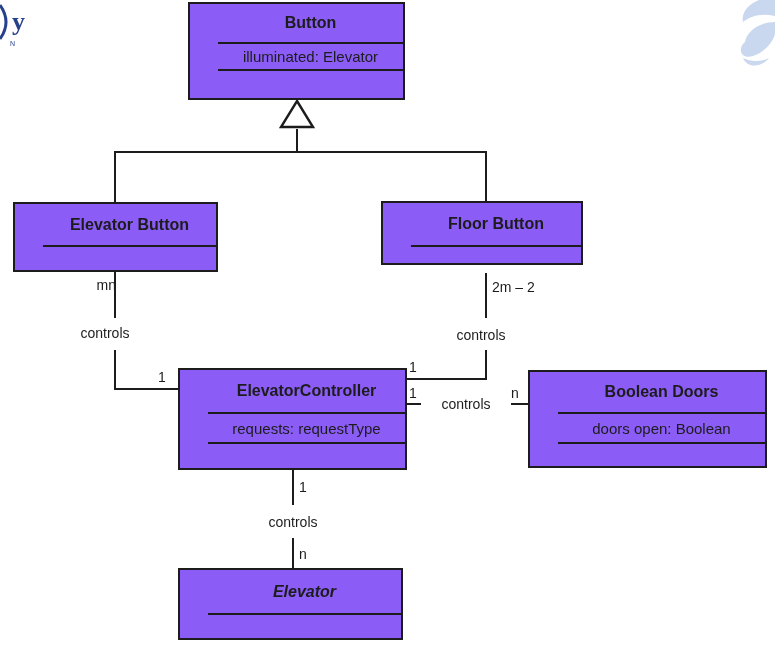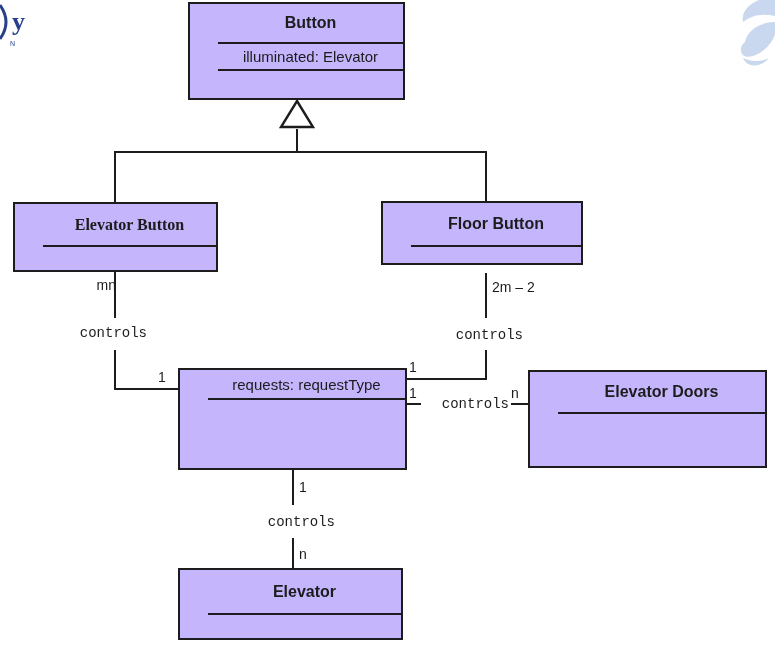--- a/index.html
+++ b/index.html
@@ -8,21 +8,21 @@
     width:775px;height:648px;
     background:#ffffff;
     font-family:"Liberation Sans","DejaVu Sans",sans-serif;
     color:#1c1c1c;
     overflow:hidden;
   }
   .uml-class{
     position:absolute;
     box-sizing:border-box;
     border:2px solid #1c1c1c;
-    background:#c4b5fd;
+    background:#8b5cf6;
     padding-left:28px;
   }
   .uml-title{
     box-sizing:border-box;
     border-bottom:2px solid #1c1c1c;
     display:flex;align-items:center;justify-content:center;
     font-weight:bold;font-size:16px;
   }
   .uml-attr{
     box-sizing:border-box;
@@ -31,21 +31,21 @@
     font-size:15px;
   }
   .uml-ops{box-sizing:border-box;}
   .line{position:absolute;background:#1c1c1c;}
   .lbl{
     position:absolute;
     font-size:14px;line-height:16px;
     white-space:nowrap;
     color:#1c1c1c;
   }
-  .lbl.center{text-align:right;font-family:Liberation Mono, monospace;}
+  .lbl.center{text-align:center;}
   .lbl.right{text-align:right;}
   .lbl.onLine{background:#ffffff;padding:0 2px;}
   .deco{position:absolute;}
 </style>
 </head>
 <body>
 
 <div class="canvas">
 
   <div class="deco" style="left:-4px;top:2px;width:46px;height:48px;">
@@ -63,42 +63,44 @@
       <path d="M8,58 C16,62 26,62 34,58 C26,68 12,68 8,58 Z" fill="#c9d7ef"></path>
     </svg>
   </div>
 
   <div class="uml-class" style="left:188px;top:2px;width:217px;height:98px;">
     <div class="uml-title" style="height:40px;">Button</div>
     <div class="uml-attr" style="height:27px;">illuminated: Elevator</div>
     <div class="uml-ops" style="height:27px;"></div>
   </div>
 
-  <div class="uml-class" style="left:13px;top:202px;width:205px;height:70px;font-family:Liberation Serif, serif;">
+  <div class="uml-class" style="left:13px;top:202px;width:205px;height:70px;">
     <div class="uml-title" style="height:43px;">Elevator Button</div>
     <div class="uml-ops" style="height:23px;"></div>
   </div>
 
   <div class="uml-class" style="left:381px;top:201px;width:202px;height:64px;">
     <div class="uml-title" style="height:44px;">Floor Button</div>
     <div class="uml-ops" style="height:24px;"></div>
   </div>
 
   <div class="uml-class" style="left:178px;top:368px;width:229px;height:102px;">
+    <div class="uml-title" style="height:44px;">ElevatorController</div>
     <div class="uml-attr" style="height:30px;">requests: requestType</div>
     <div class="uml-ops" style="height:24px;"></div>
   </div>
 
   <div class="uml-class" style="left:528px;top:370px;width:239px;height:98px;">
-    <div class="uml-title" style="height:42px;">Elevator Doors</div>
+    <div class="uml-title" style="height:42px;">Boolean Doors</div>
+    <div class="uml-attr" style="height:30px;">doors open: Boolean</div>
     <div class="uml-ops" style="height:22px;"></div>
   </div>
 
   <div class="uml-class" style="left:178px;top:568px;width:225px;height:72px;">
-    <div class="uml-title" style="height:45px;">Elevator</div>
+    <div class="uml-title" style="height:45px;font-style:italic;">Elevator</div>
     <div class="uml-ops" style="height:23px;"></div>
   </div>
 
   <svg class="deco" style="left:279px;top:99px;width:36px;height:31px;" viewBox="0 0 36 31">
     <polygon points="18,2 34,28 2,28" fill="#ffffff" stroke="#1c1c1c" stroke-width="2.4"></polygon>
   </svg>
   <div class="line" style="left:296px;top:129px;width:2px;height:23px;"></div>
   <div class="line" style="left:114px;top:151px;width:373px;height:2px;"></div>
   <div class="line" style="left:114px;top:151px;width:2px;height:51px;"></div>
   <div class="line" style="left:485px;top:151px;width:2px;height:50px;"></div>

